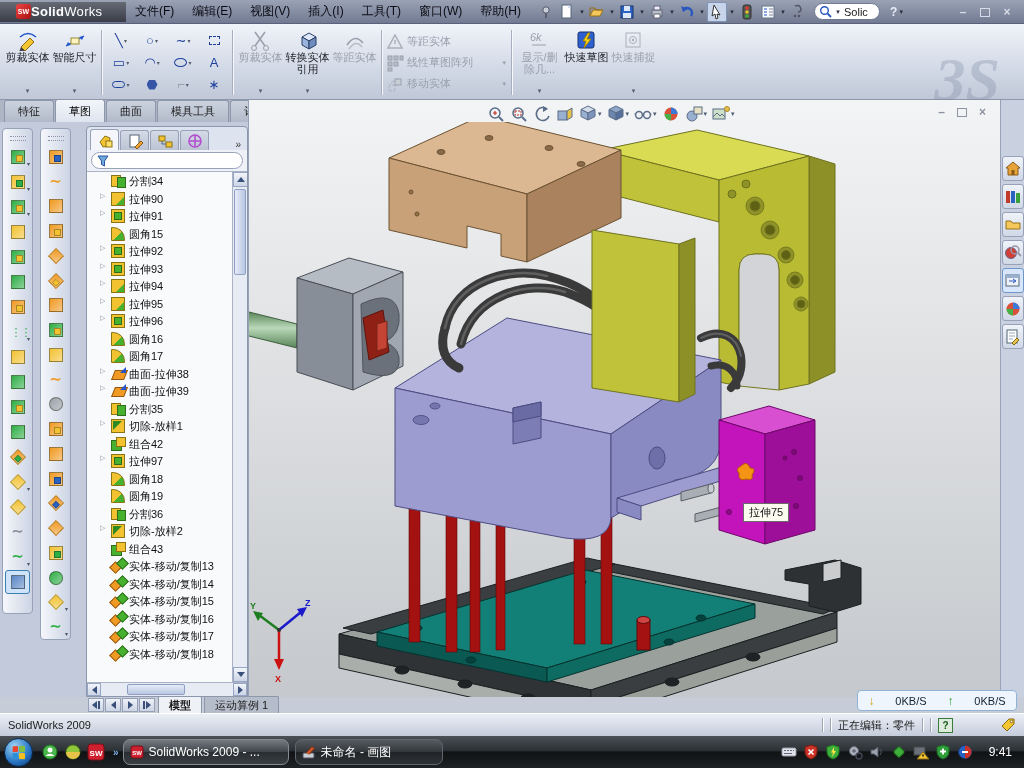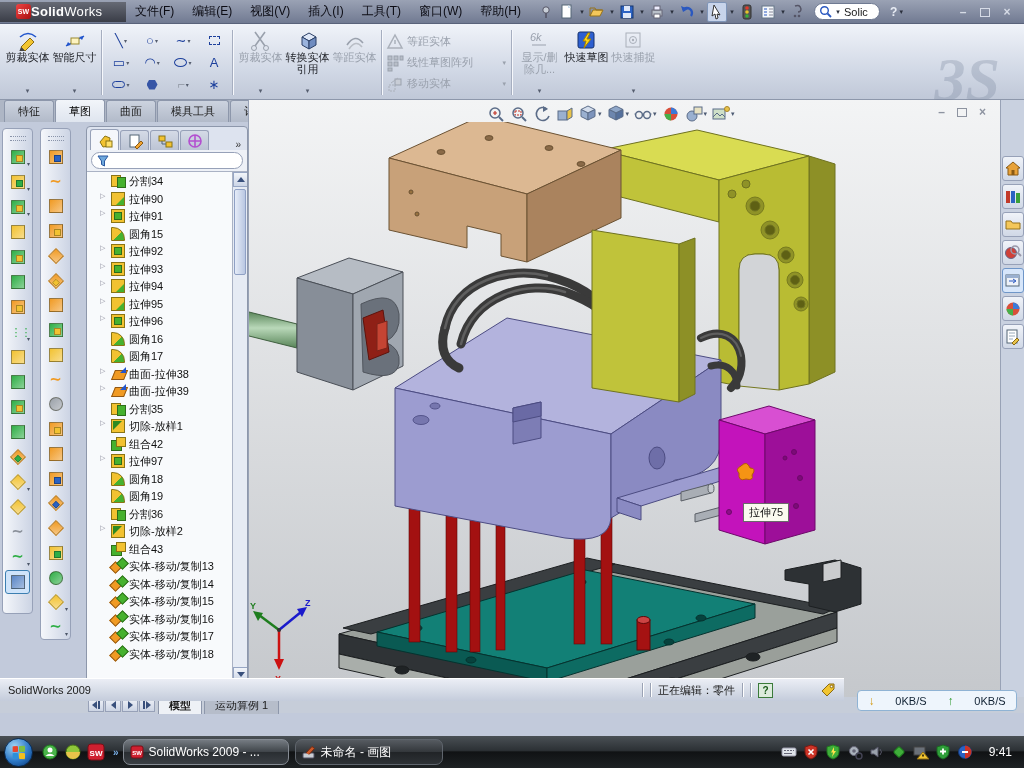--- a/index.html
+++ b/index.html
@@ -107,21 +107,21 @@
 .hbtn{position:absolute;top:0;width:14px;height:13px;background:linear-gradient(#f2f5fa,#ccd5e6);border:1px solid #97a6c4;display:flex;align-items:center;justify-content:center}
 
 #taskpane{position:absolute;right:0;top:100px;width:24px;height:597px;background:linear-gradient(90deg,#d4daе6,#c2cada);background:#c9d1e0;border-left:1px solid #98a2b6;display:flex;flex-direction:column;align-items:center;padding-top:56px;gap:3px}
 .tpbtn{width:22px;height:25px;background:linear-gradient(#f0f3f9,#d0d8e6);border:1px solid #97a1b8;border-radius:3px;display:flex;align-items:center;justify-content:center}
 .tpbtn.pressed{background:#d7e6fa;border-color:#6f96c8}
 
 #bottomtabs{position:absolute;left:0;top:697px;width:1024px;height:16px;background:#c6cdd9;display:flex;align-items:center;padding-left:88px}
 .navb{width:16px;height:14px;background:linear-gradient(#eef1f7,#ccd4e4);border:1px solid #97a1b8;display:flex;align-items:center;justify-content:center;gap:1px;margin-right:1px}
 .btab{padding:1px 10px;font-size:11px;border:1px solid #8d97ab;border-bottom:none;background:#b6bdca;margin-left:2px;border-radius:2px 2px 0 0}
 .btab.active{background:#eef1f6;font-weight:bold}
-#statusbar{position:absolute;left:0;top:678px;width:844px;height:23px;background:linear-gradient(#ebeef5,#c4ccdb);border-top:1px solid #fff;display:flex;align-items:center;padding:0 8px}
+#statusbar{position:absolute;left:0;top:713px;width:1024px;height:23px;background:linear-gradient(#ebeef5,#c4ccdb);border-top:1px solid #fff;display:flex;align-items:center;padding:0 8px}
 #statusright{margin-left:auto;display:flex;align-items:center;gap:7px}
 .ssep{width:1px;height:14px;background:#9aa2b4;box-shadow:1px 0 0 #fff}
 #helpbox{width:15px;height:15px;background:#dcebdc;border:1px solid #3a7a3a;color:#175917;font-weight:bold;font-size:10px;display:flex;align-items:center;justify-content:center}
 
 #netmon{position:absolute;left:857px;top:690px;width:160px;height:21px;background:#eef5fc;border:1px solid #8fb3d4;border-radius:4px;display:flex;align-items:center;justify-content:space-around;font-size:11px;color:#123;z-index:8}
 #netmon b{font-weight:bold;font-size:12px}
 .net-dn{color:#d49a10}.net-up{color:#2a9a2a}
 
 #taskbar{position:absolute;left:0;top:736px;width:1024px;height:32px;background:linear-gradient(180deg,#4a5055 0%,#2c3135 45%,#101214 50%,#1e2224 100%);display:flex;align-items:center;padding:0 4px;gap:4px}
 #startorb{width:29px;height:29px;border-radius:50%;background:radial-gradient(circle at 35% 28%,#9fd4f4,#2e7ac8 55%,#0b3a7a 95%);border:1px solid #0a2a50;display:flex;align-items:center;justify-content:center;flex:none}

